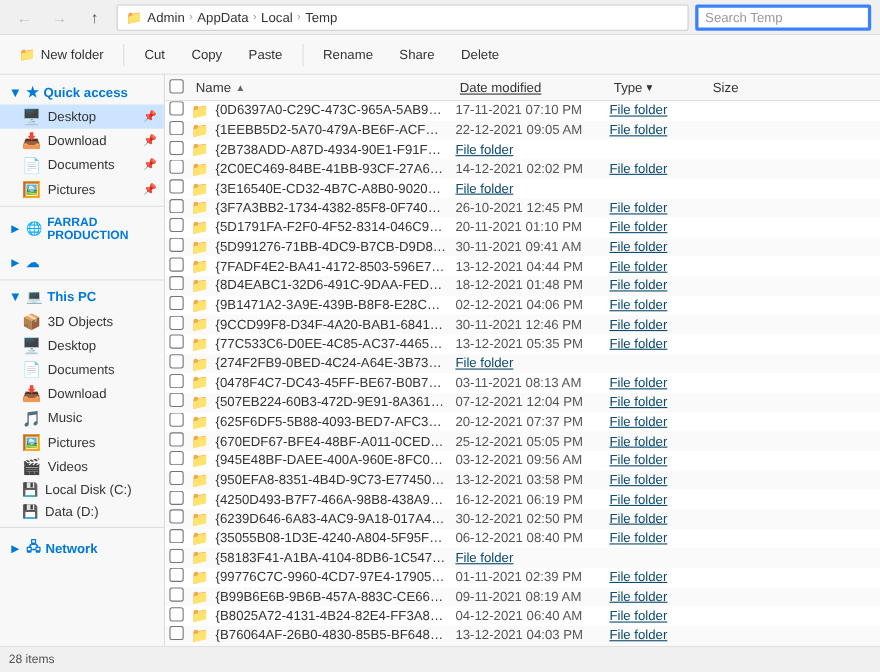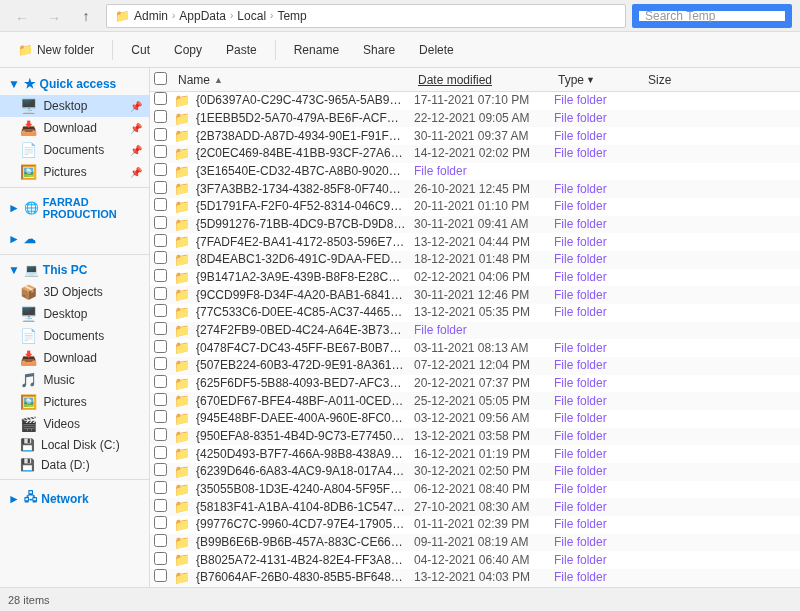--- a/index.html
+++ b/index.html
@@ -44,21 +44,21 @@
     .address-breadcrumb {
       display: flex;
       align-items: center;
       gap: 4px;
       color: #333;
     }
     .breadcrumb-sep { color: #999; font-size: 10px; }
     .search-bar {
       width: 160px;
       height: 24px;
-      border: 7px solid #3b82f6;
+      border: 3px solid #3b82f6;
       background: white;
       display: flex;
       align-items: center;
       padding: 0 6px;
       border-radius: 2px;
       font-size: 12px;
       color: #999;
     }
 
     
@@ -178,21 +178,21 @@
       padding: 0 4px;
       border-bottom: 1px solid transparent;
       cursor: pointer;
       font-size: 12px;
     }
     .file-row:nth-child(even) { background: #fafafa; }
     .file-check { width: 20px; flex-shrink: 0; }
     .file-icon { width: 18px; flex-shrink: 0; font-size: 13px; }
     .file-name { width: 218px; flex-shrink: 0; color: #333; overflow: hidden; text-overflow: ellipsis; white-space: nowrap; padding: 0 4px; }
     .file-date { width: 140px; flex-shrink: 0; color: #555; padding: 0 4px; }
-    .file-type { width: 90px; flex-shrink: 0; color: #8b5cf6; padding: 0 4px; }
+    .file-type { width: 90px; flex-shrink: 0; color: #0c4a6e; padding: 0 4px; text-decoration: underline; }
     .file-size { flex: 1; color: #555; padding: 0 4px; }
 
     
     ::-webkit-scrollbar { width: 8px; }
     ::-webkit-scrollbar-track { background: #f0f0f0; }
     ::-webkit-scrollbar-thumb { background: #ccc; border-radius: 4px; }
 
     .folder-icon-yellow { color: #f5b100; }
     .hdd-icon { color: #666; }
   </style>
@@ -391,21 +391,20 @@
       <div class="file-icon" style="color:#f5b100;">📁</div>
       <div class="file-name">{1EEBB5D2-5A70-479A-BE6F-ACFC06F...</div>
       <div class="file-date">22-12-2021 09:05 AM</div>
       <div class="file-type">File folder</div>
       <div class="file-size"></div>
     </div>
         <div class="file-row">
       <div class="file-check"><input type="checkbox" style=""></div>
       <div class="file-icon" style="color:#f5b100;">📁</div>
       <div class="file-name">{2B738ADD-A87D-4934-90E1-F91F226...</div>
-      <div class="file-date">30-11-2021 09:37 AM</div>
       <div class="file-type">File folder</div>
       <div class="file-size"></div>
     </div>
         <div class="file-row">
       <div class="file-check"><input type="checkbox" style=""></div>
       <div class="file-icon" style="color:#f5b100;">📁</div>
       <div class="file-name">{2C0EC469-84BE-41BB-93CF-27A6F4E...</div>
       <div class="file-date">14-12-2021 02:02 PM</div>
       <div class="file-type">File folder</div>
       <div class="file-size"></div>
@@ -533,21 +532,21 @@
       <div class="file-icon" style="color:#f5b100;">📁</div>
       <div class="file-name">{950EFA8-8351-4B4D-9C73-E77450D3...</div>
       <div class="file-date">13-12-2021 03:58 PM</div>
       <div class="file-type">File folder</div>
       <div class="file-size"></div>
     </div>
         <div class="file-row">
       <div class="file-check"><input type="checkbox" style=""></div>
       <div class="file-icon" style="color:#f5b100;">📁</div>
       <div class="file-name">{4250D493-B7F7-466A-98B8-438A9C4...</div>
-      <div class="file-date">16-12-2021 01:19 PM</div>
+      <div class="file-date">16-12-2021 06:19 PM</div>
       <div class="file-type">File folder</div>
       <div class="file-size"></div>
     </div>
         <div class="file-row">
       <div class="file-check"><input type="checkbox" style=""></div>
       <div class="file-icon" style="color:#f5b100;">📁</div>
       <div class="file-name">{6239D646-6A83-4AC9-9A18-017A433...</div>
       <div class="file-date">30-12-2021 02:50 PM</div>
       <div class="file-type">File folder</div>
       <div class="file-size"></div>
@@ -557,21 +556,20 @@
       <div class="file-icon" style="color:#f5b100;">📁</div>
       <div class="file-name">{35055B08-1D3E-4240-A804-5F95F73E...</div>
       <div class="file-date">06-12-2021 08:40 PM</div>
       <div class="file-type">File folder</div>
       <div class="file-size"></div>
     </div>
         <div class="file-row">
       <div class="file-check"><input type="checkbox" style=""></div>
       <div class="file-icon" style="color:#f5b100;">📁</div>
       <div class="file-name">{58183F41-A1BA-4104-8DB6-1C54758...</div>
-      <div class="file-date">27-10-2021 08:30 AM</div>
       <div class="file-type">File folder</div>
       <div class="file-size"></div>
     </div>
         <div class="file-row">
       <div class="file-check"><input type="checkbox" style=""></div>
       <div class="file-icon" style="color:#f5b100;">📁</div>
       <div class="file-name">{99776C7C-9960-4CD7-97E4-17905AA...</div>
       <div class="file-date">01-11-2021 02:39 PM</div>
       <div class="file-type">File folder</div>
       <div class="file-size"></div>

